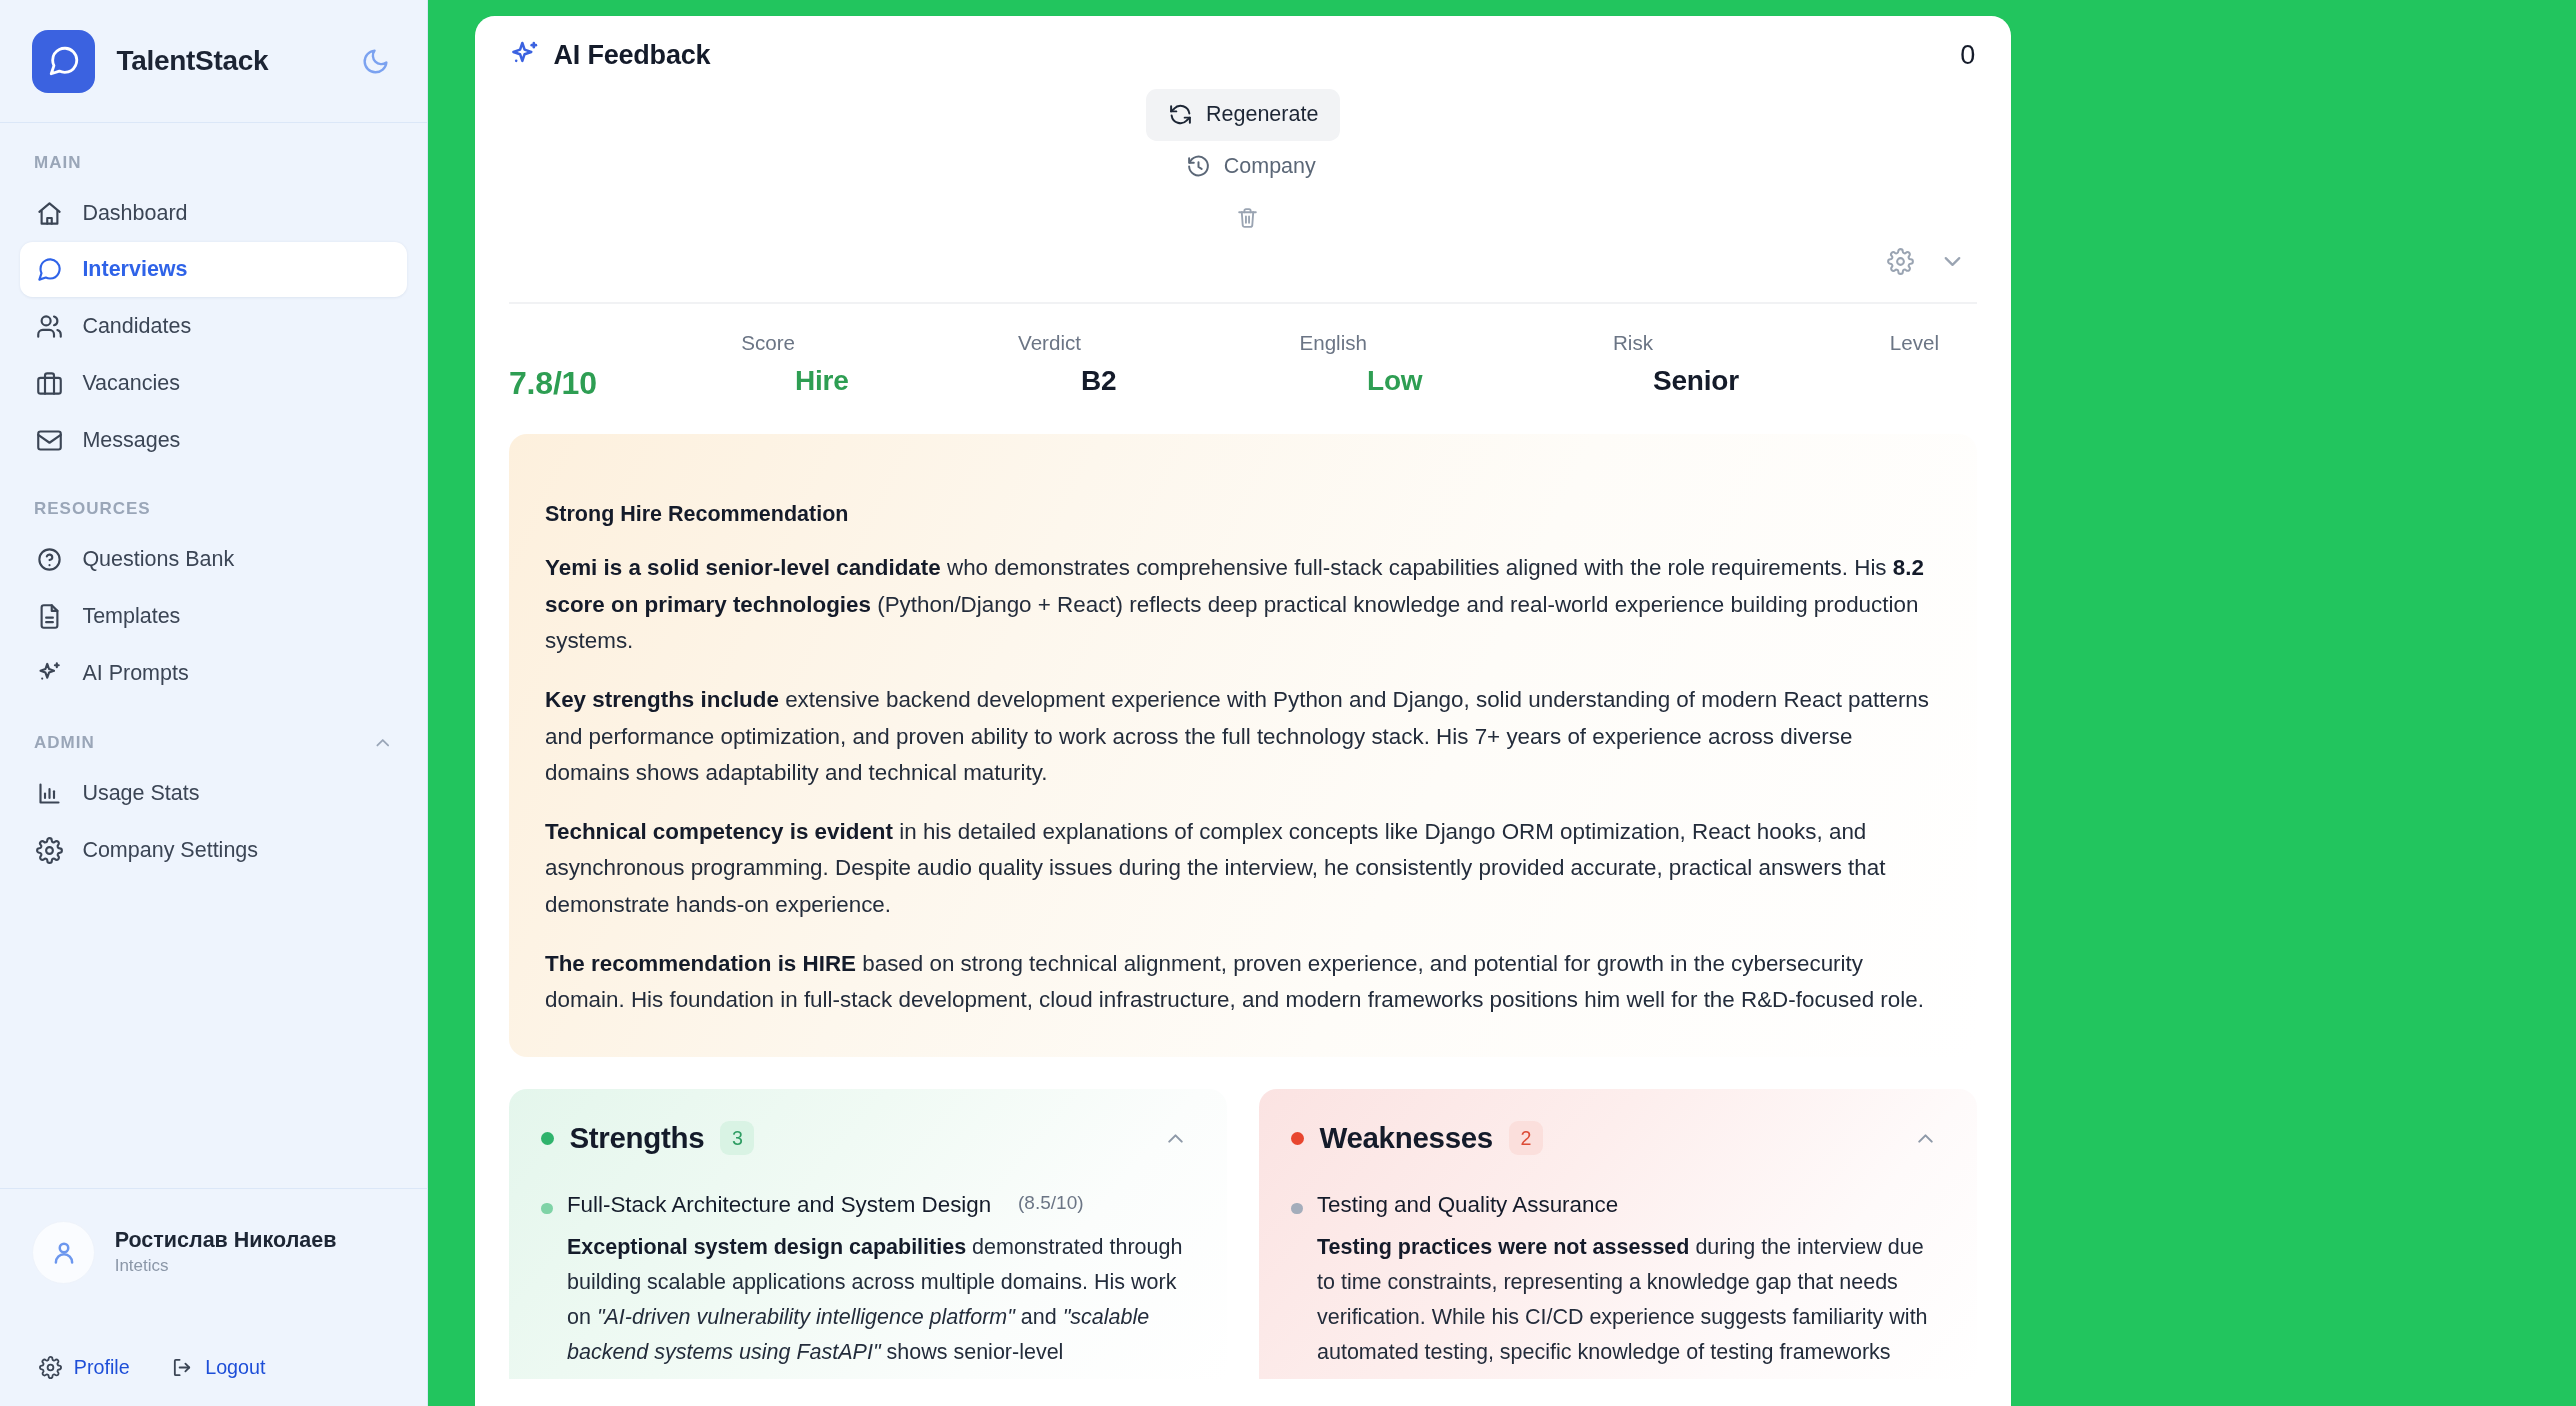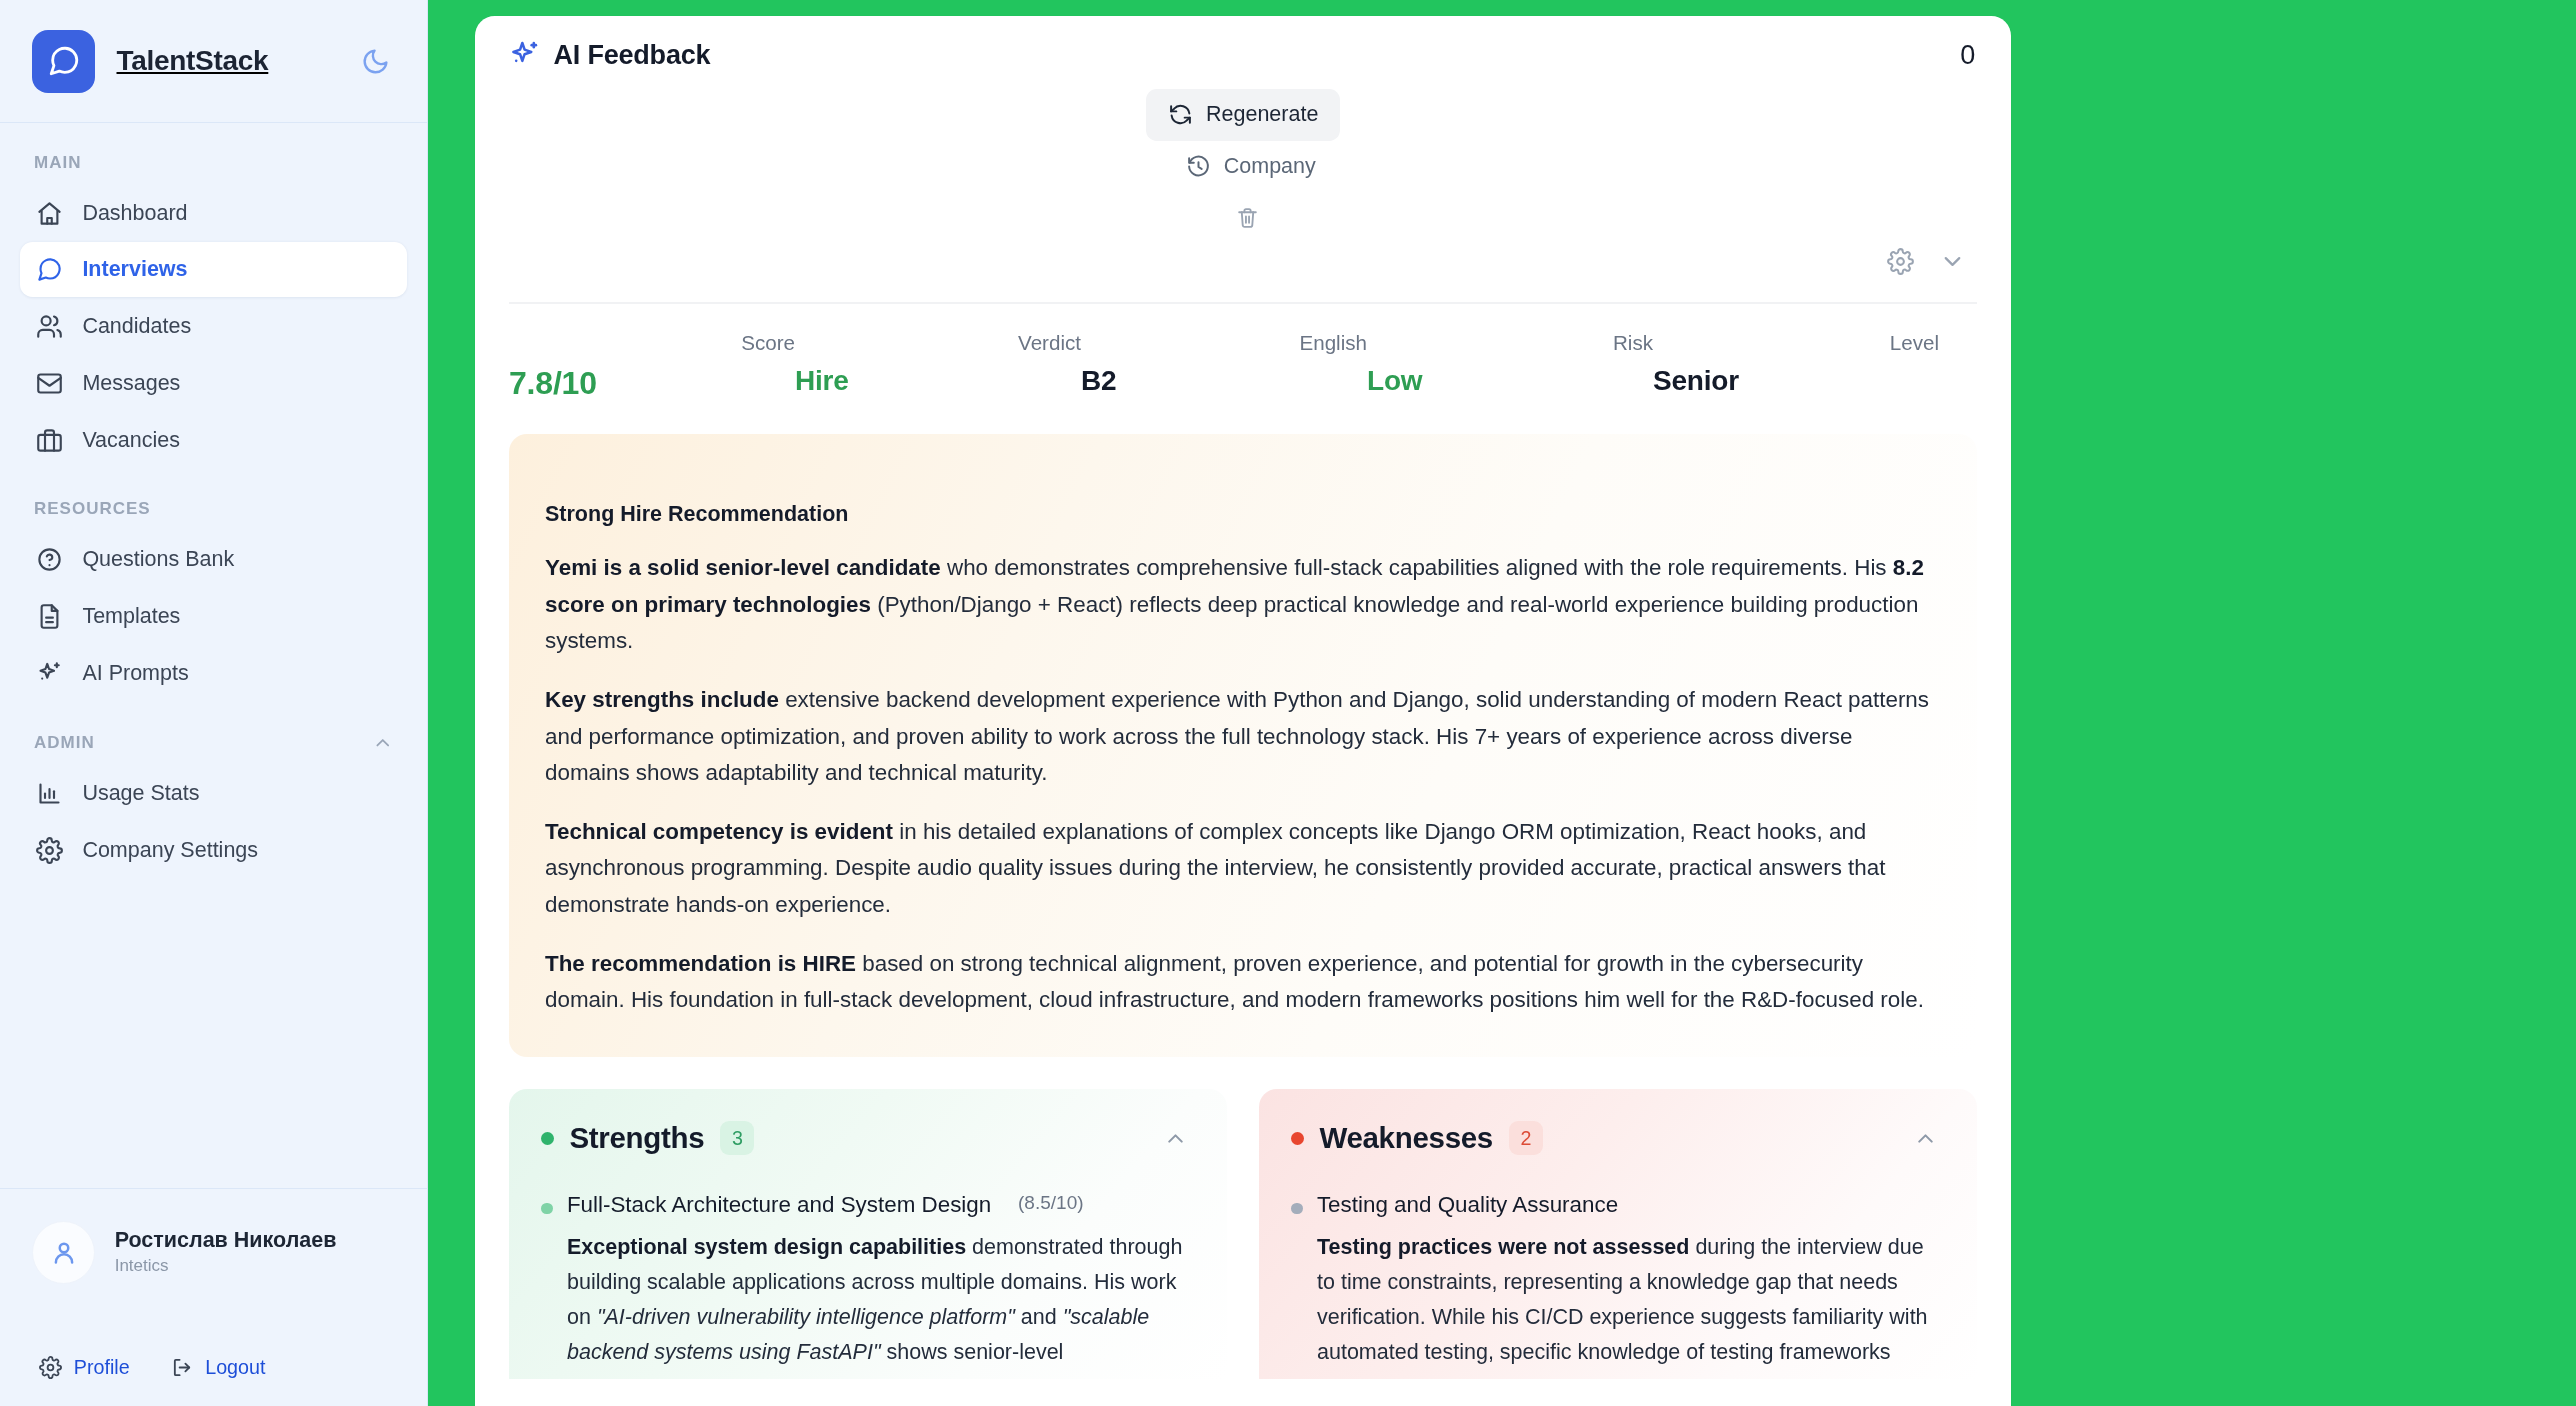--- a/index.html
+++ b/index.html
@@ -20,21 +20,20 @@
     border-right: 1.8px solid #d9e6f7;
     display: flex; flex-direction: column;
     flex: 0 0 428px;
     position: relative;
   }
   .brand {
     height: 123px; flex: 0 0 123px;
     display: flex; align-items: center;
     padding: 0 32px;
     border-bottom: 1.8px solid #dbe7f8;
-    text-decoration: underline;
   }
   .brand-logo {
     width: 63px; height: 63px; border-radius: 16px;
     background: #3b62e0;
     display: flex; align-items: center; justify-content: center;
     flex: 0 0 63px;
   }
   .brand-logo svg { width: 34px; height: 34px; }
   .brand-name {
     font-size: 28px; font-weight: 700; color: #1c2434;
@@ -271,35 +270,35 @@
             <path d="M22 21v-2a4 4 0 0 0-3-3.87"></path>
               <path d="M16 3.13a4 4 0 0 1 0 7.75"></path>
           </svg>
         </span>
         <span>Candidates</span>
       </div>
 
       <div class="nav-item">
         <span class="ico">
           <svg viewBox="0 0 24 24" fill="none" stroke="#3b4555" stroke-width="1.9" stroke-linecap="round" stroke-linejoin="round">
+            <rect x="2" y="7" width="20" height="14" rx="2"></rect>
+            <path d="M16 21V5a2 2 0 0 0-2-2h-4a2 2 0 0 0-2 2v16"></path>
+          </svg>
+        </span>
+        <span>Vacancies</span>
+      </div>
+
+      <div class="nav-item">
+        <span class="ico">
+          <svg viewBox="0 0 24 24" fill="none" stroke="#3b4555" stroke-width="1.9" stroke-linecap="round" stroke-linejoin="round">
             <rect x="2" y="4" width="20" height="16" rx="2"></rect>
             <path d="m2 7 10 7 10-7"></path>
           </svg>
         </span>
         <span>Messages</span>
-      </div>
-
-      <div class="nav-item">
-        <span class="ico">
-          <svg viewBox="0 0 24 24" fill="none" stroke="#3b4555" stroke-width="1.9" stroke-linecap="round" stroke-linejoin="round">
-            <rect x="2" y="7" width="20" height="14" rx="2"></rect>
-            <path d="M16 21V5a2 2 0 0 0-2-2h-4a2 2 0 0 0-2 2v16"></path>
-          </svg>
-        </span>
-        <span>Vacancies</span>
       </div>
 
       <div class="nav-section-label">
         <span>RESOURCES</span>
       </div>
 
       <div class="nav-item">
         <span class="ico">
           <svg viewBox="0 0 24 24" fill="none" stroke="#3b4555" stroke-width="1.9" stroke-linecap="round" stroke-linejoin="round">
             <circle cx="12" cy="12" r="9"></circle>

